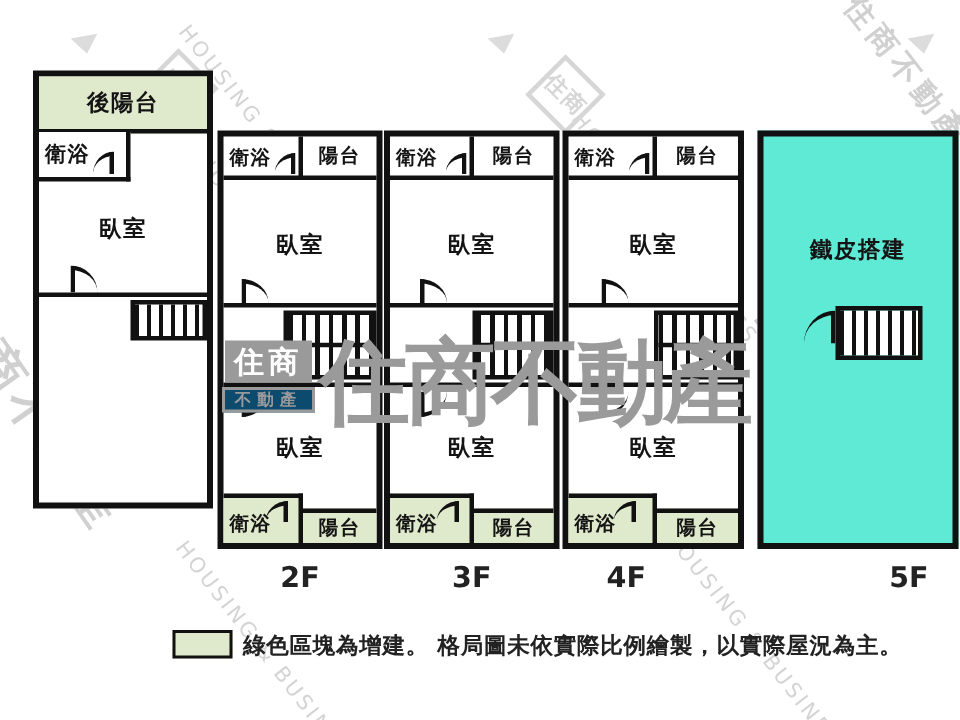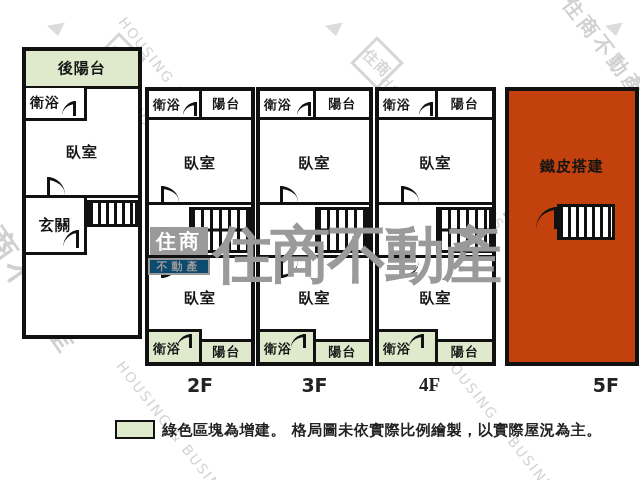--- a/index.html
+++ b/index.html
@@ -82,24 +82,20 @@
       <span class="rlabel" style="font-size:15px;">後陽台</span>
     </div>
     <div class="room" style="left:0;top:37px;width:112px;height:110px;border-bottom-width:3px;">
       <span class="rlabel lab-abs" style="top:55px;font-size:15px;">臥室</span>
       <div class="door d-ltr" style="left:21px;top:89px;width:18px;height:18px;"></div>
     </div>
     <div class="room white wall-r wall-b" style="left:0;top:37px;width:61px;height:33px;">
       <span class="rlabel lab-corner" style="font-size:14px;">衛浴</span>
       <div class="door d-rtl" style="left:36px;top:13px;width:14px;height:15px;"></div>
     </div>
-    <div class="room wall-r wall-b flexc" style="left:0;top:147px;width:61px;height:57px;">
-      <span class="rlabel" style="font-size:15px;">玄關</span>
-      <div class="door d-rtl" style="left:37px;top:32px;width:16px;height:18px;"></div>
-    </div>
     <div class="stairs fine" style="left:61px;top:149px;width:51px;height:27px;"></div>
   </div>
 
   <div class="block" style="left:145px;top:87px;width:110px;height:279px;">
     <div class="room wall-r wall-b" style="left:0;top:0;width:53px;height:29px;">
       <span class="rlabel lab-corner" style="font-size:13px;top:5px;">衛浴</span>
       <div class="door d-rtl" style="left:34px;top:11px;width:14px;height:14px;"></div>
     </div>
     <div class="room wall-b flexc" style="left:53px;top:0;width:49px;height:29px;">
       <span class="rlabel" style="font-size:13px;">陽台</span>
@@ -167,29 +163,29 @@
     </div>
     <div class="room green wall-t wall-r" style="left:0;top:238px;width:59px;height:33px;">
       <span class="rlabel" style="position:absolute;left:4px;bottom:4px;font-size:13px;">衛浴</span>
       <div class="door d-rtl" style="left:30px;top:2px;width:15px;height:14px;"></div>
     </div>
     <div class="room green wall-t flexc" style="left:59px;top:248px;width:54px;height:23px;">
       <span class="rlabel" style="font-size:13px;">陽台</span>
     </div>
   </div>
 
-  <div class="block" style="left:505px;top:87px;width:134px;height:279px;background:#c2410c;">
+  <div class="block" style="left:505px;top:87px;width:134px;height:279px;background:#5eead4;">
     <span class="rlabel lab-abs" style="top:66px;font-size:15px;">鐵皮搭建</span>
     <div class="stairs fine" style="left:48px;top:113px;width:58px;height:36px;"></div>
     <div class="door d-rtl" style="left:27px;top:116px;width:21px;height:22px;"></div>
   </div>
 
   <div class="floor-label" style="left:145px;width:110px;">2F</div>
   <div class="floor-label" style="left:256px;width:117px;">3F</div>
-  <div class="floor-label" style="left:369px;width:121px;font-family:Liberation Serif, serif;">4F</div>
+  <div class="floor-label" style="left:357px;width:121px;">4F</div>
   <div class="floor-label" style="left:505px;width:114px;text-align:right;">5F</div>
 
   <div class="legend-swatch"></div>
   <div class="legend-text">綠色區塊為增建。 格局圖未依實際比例繪製，以實際屋況為主。</div>
 
   <div class="wm-center">
     <div class="logo-top">住商</div>
     <div class="logo-bottom">不動產</div>
     <div class="big-text">住商不動產</div>
   </div>

